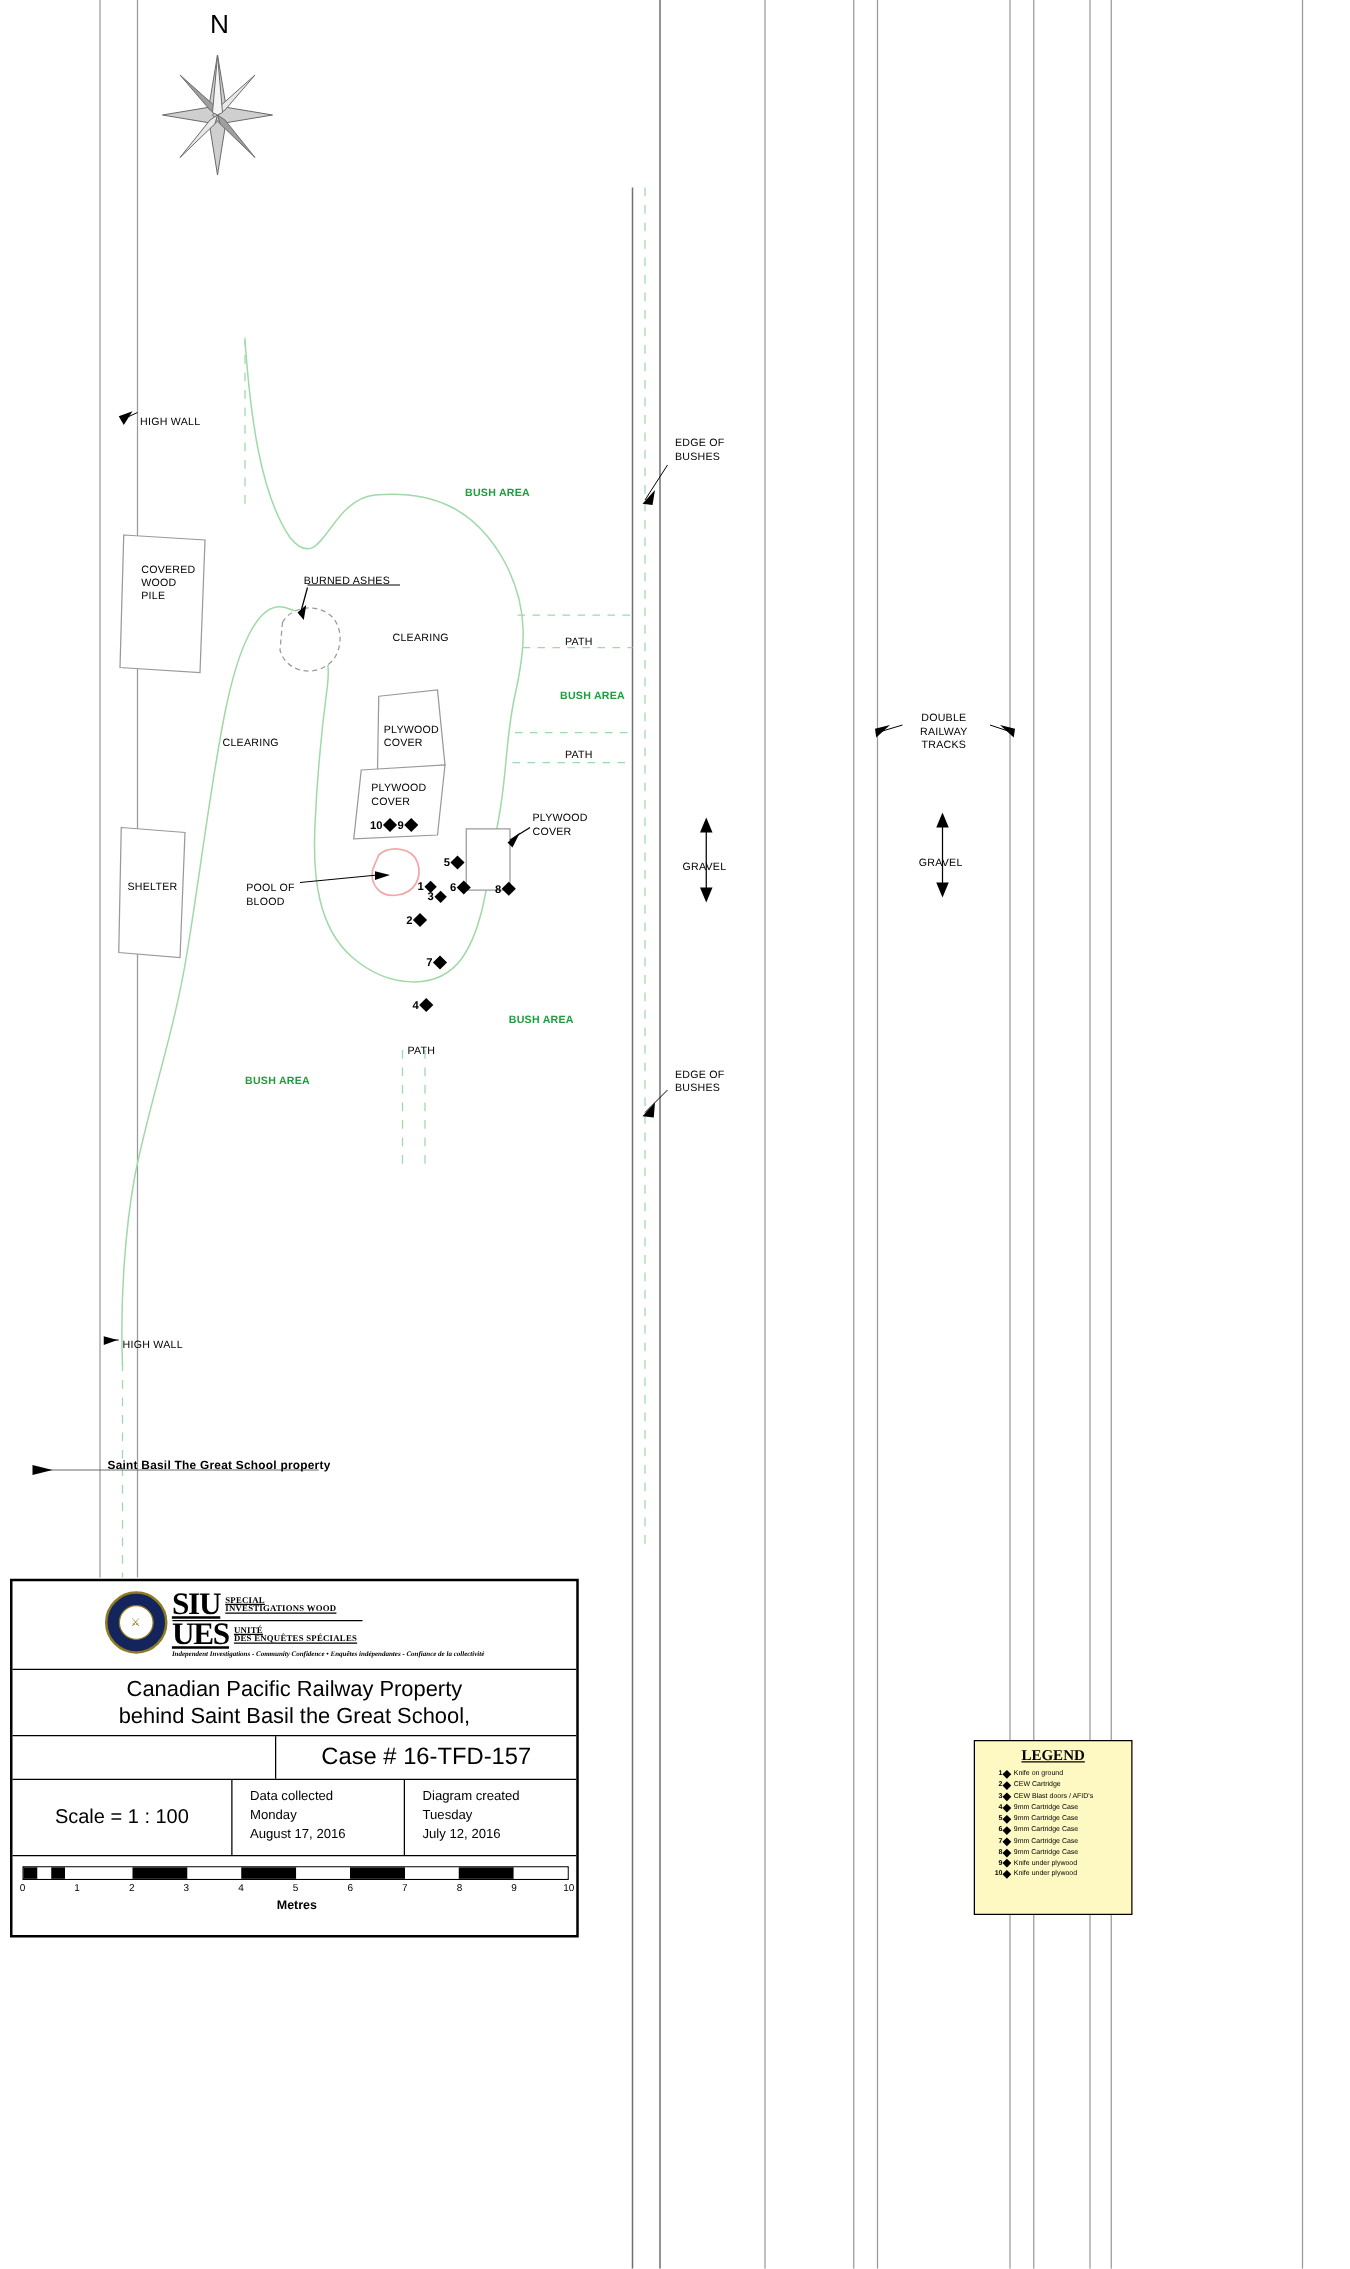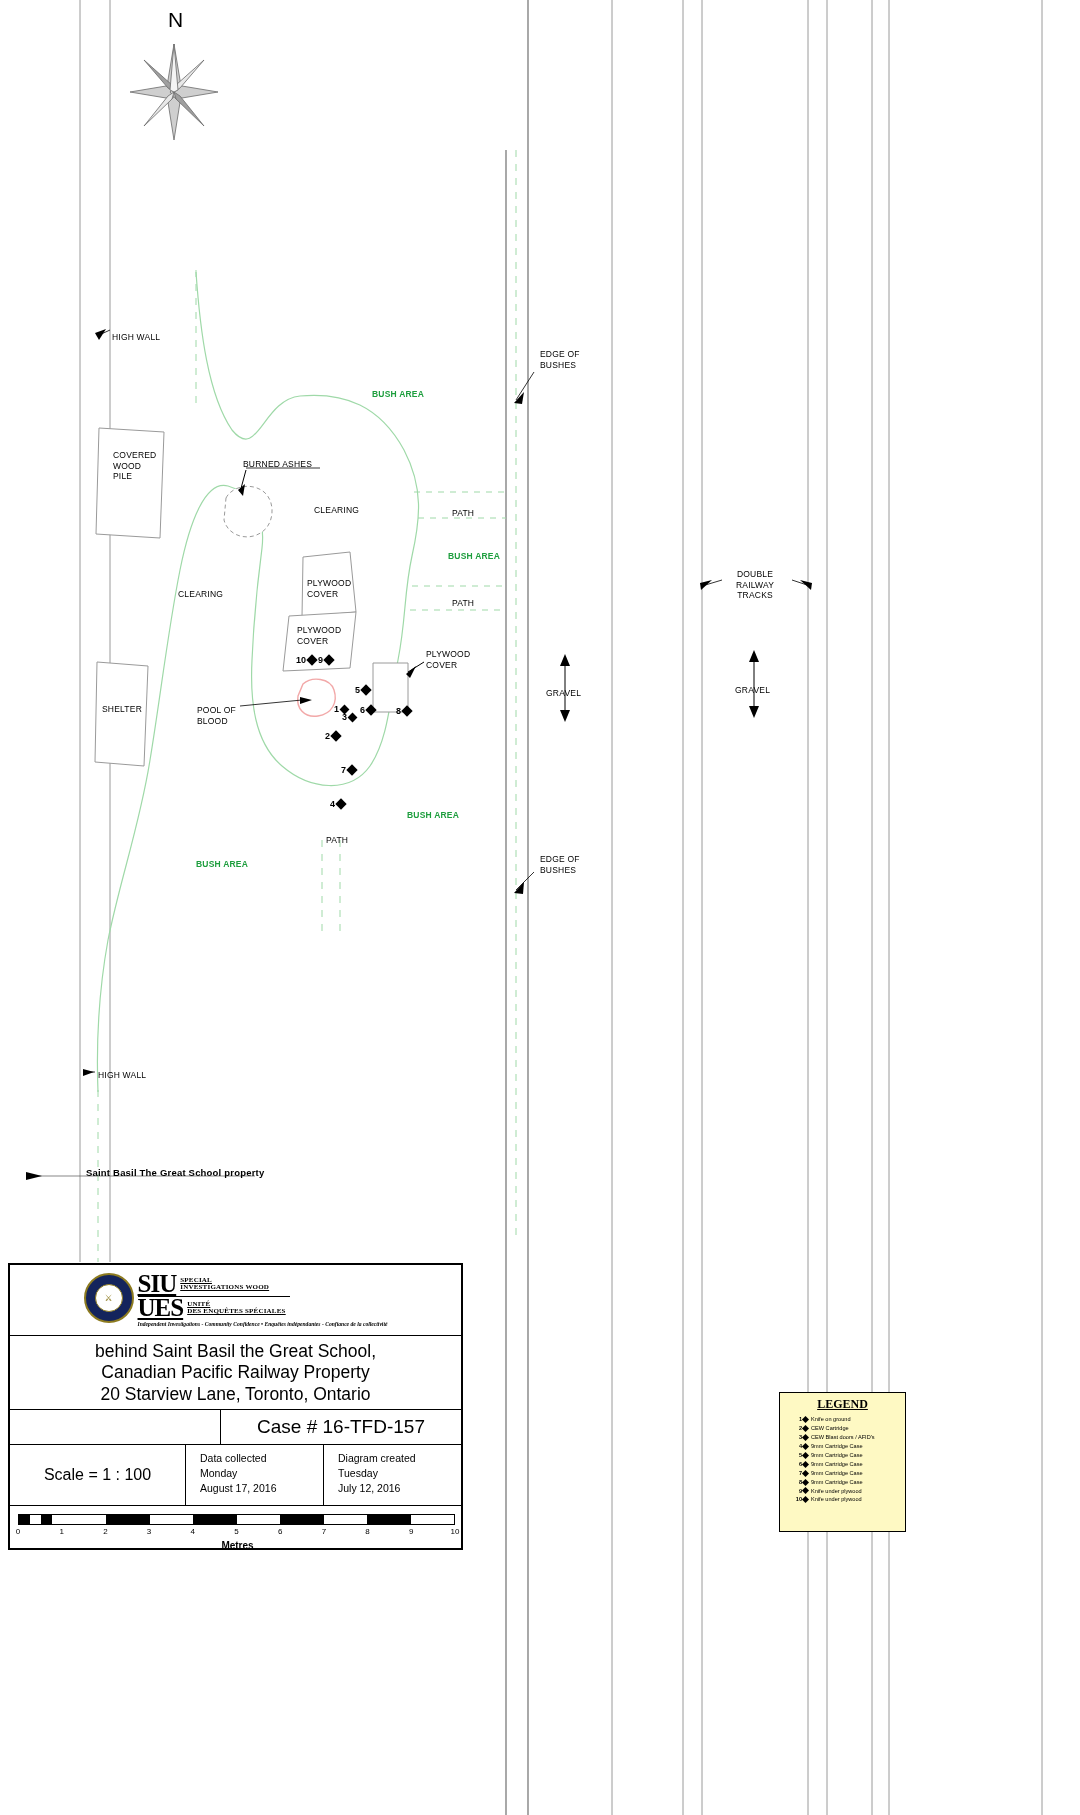--- a/index.html
+++ b/index.html
@@ -291,23 +291,22 @@
               <span>UNITÉ</span><br>
               <span>DES ENQUÊTES SPÉCIALES</span>
             </span>
           </div>
           <div class="siu-tag">Independent Investigations - Community Confidence • Enquêtes indépendantes - Confiance de la collectivité</div>
         </div>
       </div>
     </div>
 
     <div class="tb-title">
+      <div>Canadian Pacific Railway Property</div>
       <div>behind Saint Basil the Great School,</div>
-      <div>Canadian Pacific Railway Property</div>
-      <div>20 Starview Lane, Toronto, Ontario</div>
     </div>
 
     <div class="tb-case-row">
       <div class="tb-case-left"></div>
       <div class="tb-case-right">Case #  16-TFD-157</div>
     </div>
 
     <div class="tb-info-row">
       <div class="tb-scale">Scale =  1 : 100</div>
       <div class="tb-dates">

